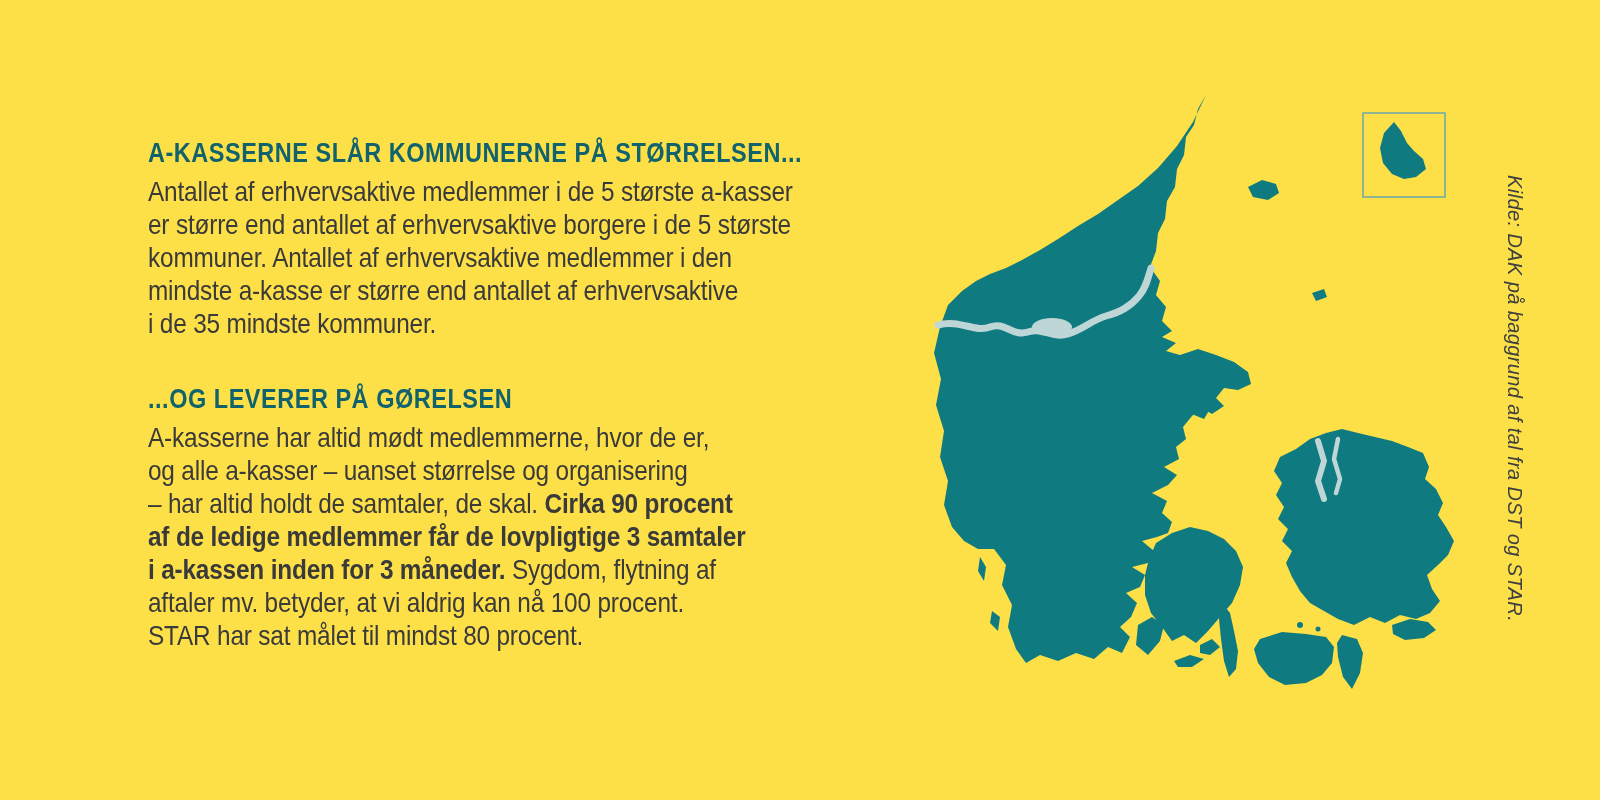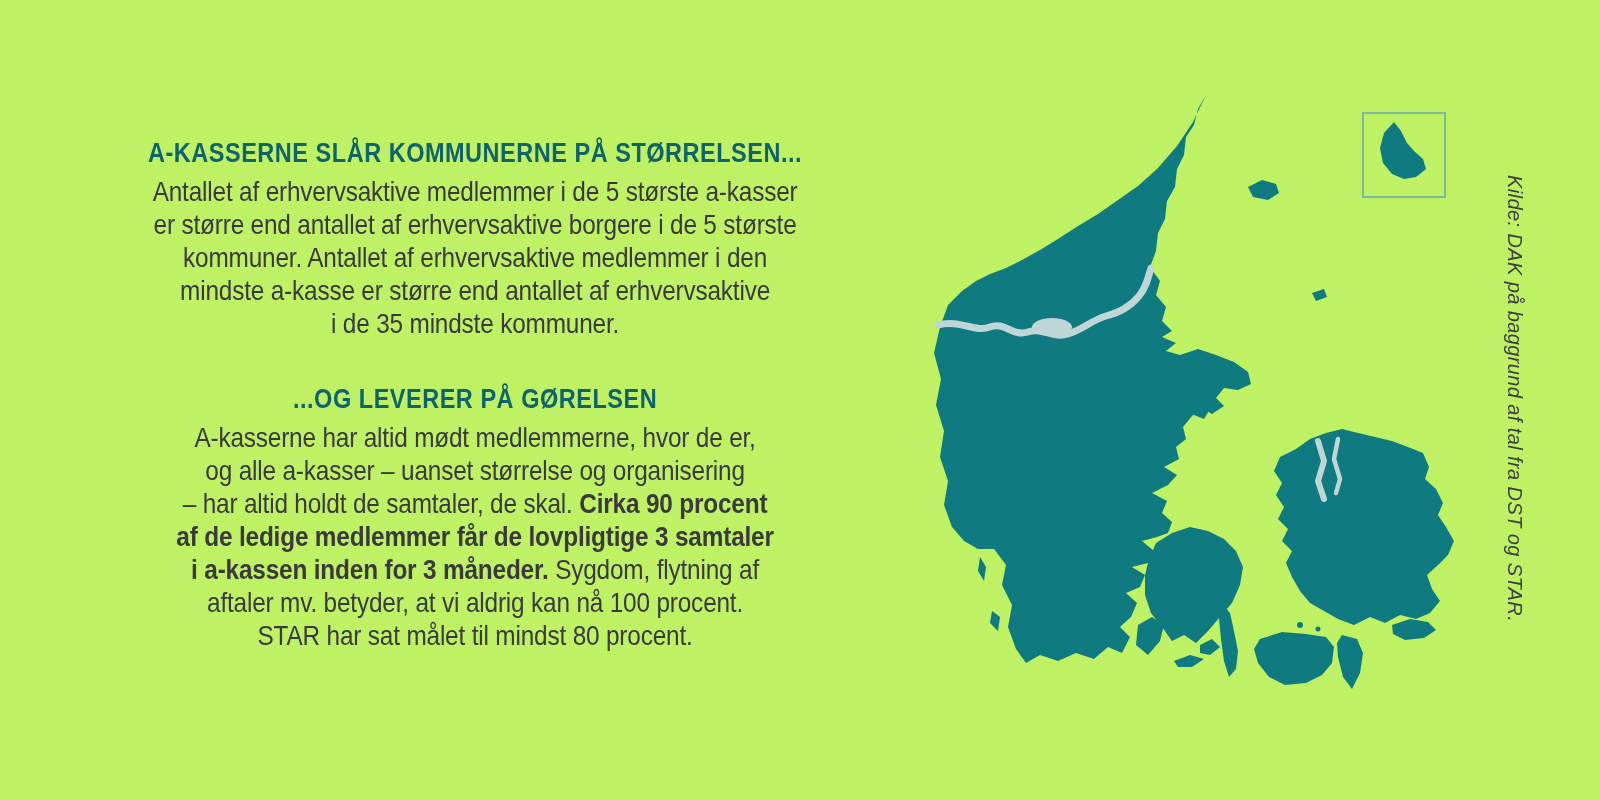--- a/index.html
+++ b/index.html
@@ -46,21 +46,21 @@
   }
   .map-svg {
     position: absolute;
     left: 880px;
     top: 75px;
   }
 </style>
 </head>
 <body>
 
-<div class="stage" style="background-color: #bef264; text-align: center;">
+<div class="stage" style="background-color: #fde047;">
 
   <div class="text-col">
 
     <h1 class="block-heading" style="color: rgb(16, 98, 108);">A-KASSERNE SLÅR KOMMUNERNE PÅ STØRRELSEN...</h1>
 
     <p class="block-body" style="color: rgb(58, 58, 58);">
       <span>Antallet af erhvervsaktive medlemmer i de 5 største a-kasser</span><br>
       <span>er større end antallet af erhvervsaktive borgere i de 5 største</span><br>
       <span>kommuner. Antallet af erhvervsaktive medlemmer i den</span><br>
       <span>mindste a-kasse er større end antallet af erhvervsaktive</span><br>

